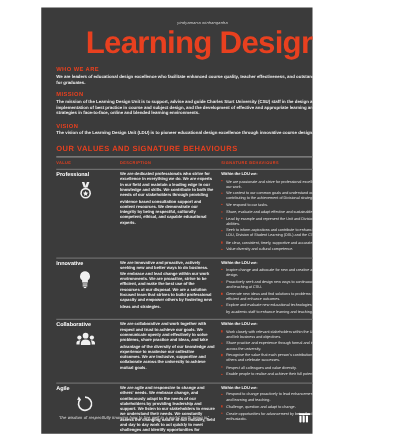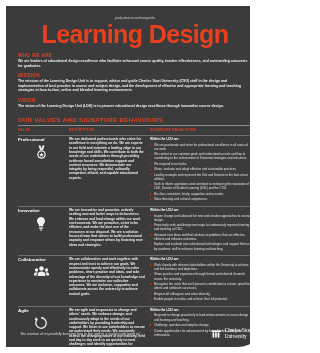--- a/index.html
+++ b/index.html
@@ -15,20 +15,21 @@
     background: #ffffff;
     padding: 6px 6px 0 6px;
   }
   .card {
     position: relative;
     width: 258px; height: 341px;
     background: #3b3b3b;
     border-radius: 0 0 26px 0;
     overflow: hidden;
     color: #ffffff;
+    margin-left: 27px;
   }
   .inner { padding: 5px 12px 0 12px; }
 
   
   .tagline {
     text-align: center;
     font-size: 3.1px;
     letter-spacing: .18px;
     color: #d8d8d8;
     font-style: italic;

